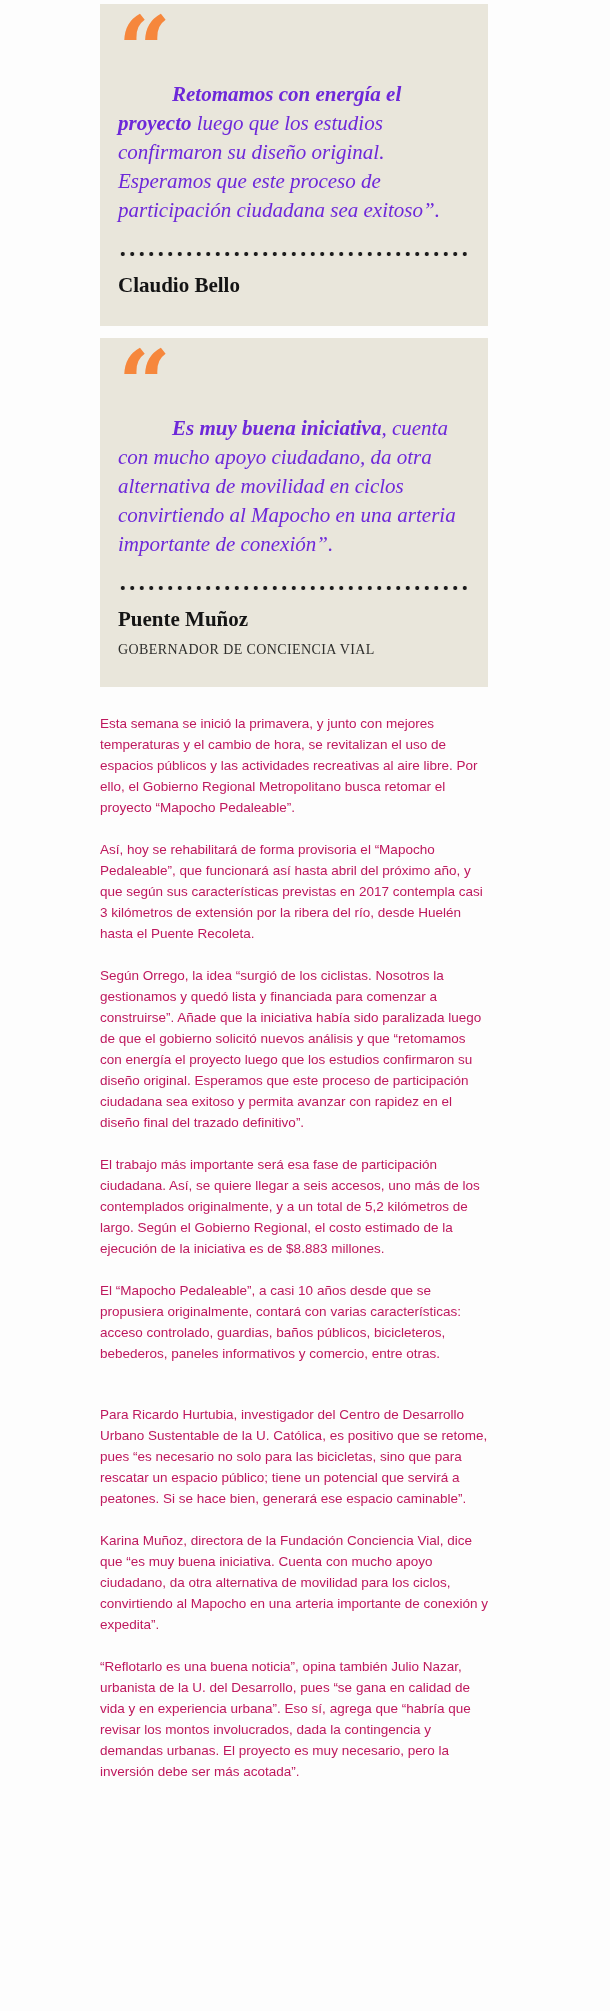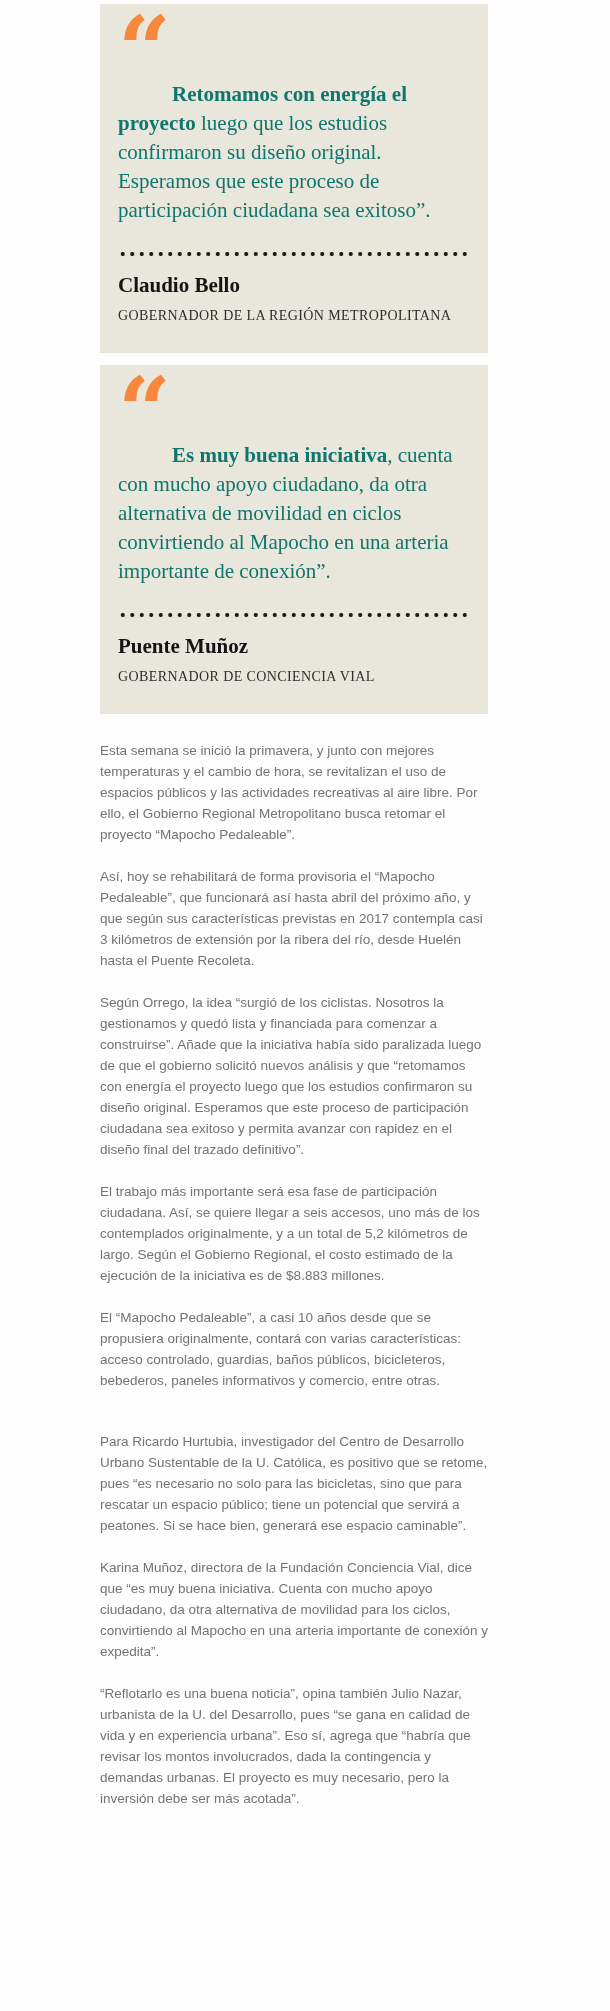--- a/index.html
+++ b/index.html
@@ -31,23 +31,24 @@
     line-height: 1;
     height: 52px;
     margin-top: -8px;
     overflow: visible;
     color: #f6873c;
     letter-spacing: -6px;
   }
   .qtext {
     margin: 24px 0 0 0;
     font-family: "Liberation Serif", serif;
+    font-style: italic;
     font-size: 21px;
     line-height: 29px;
-    color: #0f766e;
+    color: #6d28d9;
     text-indent: 54px;
   }
   .qlead { font-weight: bold; }
   .dots {
     height: 6px;
     margin-top: 26px;
     background-image: radial-gradient(circle, #1b1b1b 1.9px, transparent 2.2px);
     background-size: 9.5px 6px;
     background-repeat: repeat-x;
     background-position: left center;
@@ -68,35 +69,34 @@
     letter-spacing: 0.4px;
     color: #2e2e2c;
   }
 
   
   .article { margin-top: 26px; }
   .article p {
     margin: 0 0 21px 0;
     font-size: 13.5px;
     line-height: 21px;
-    color: #737373;
+    color: #be185d;
   }
   .article p.gap-lg { margin-top: 40px; }
 </style>
 </head>
 <body>
 
 <div class="content">
 
   <section class="quote-card">
     <div class="qmark">“</div>
     <p class="qtext"><span class="qlead">Retomamos con energía el proyecto</span><span> luego que los estudios confirmaron su diseño original. Esperamos que este proceso de participación ciudadana sea exitoso”.</span></p>
     <div class="dots"></div>
     <h3 class="qauthor">Claudio Bello</h3>
-    <div class="qrole">GOBERNADOR DE LA REGIÓN METROPOLITANA</div>
   </section>
 
   <section class="quote-card">
     <div class="qmark">“</div>
     <p class="qtext"><span class="qlead">Es muy buena iniciativa</span><span>, cuenta con mucho apoyo ciudadano, da otra alternativa de movilidad en ciclos convirtiendo al Mapocho en una arteria importante de conexión”.</span></p>
     <div class="dots"></div>
     <h3 class="qauthor">Puente Muñoz</h3>
     <div class="qrole">GOBERNADOR DE CONCIENCIA VIAL</div>
   </section>
 

